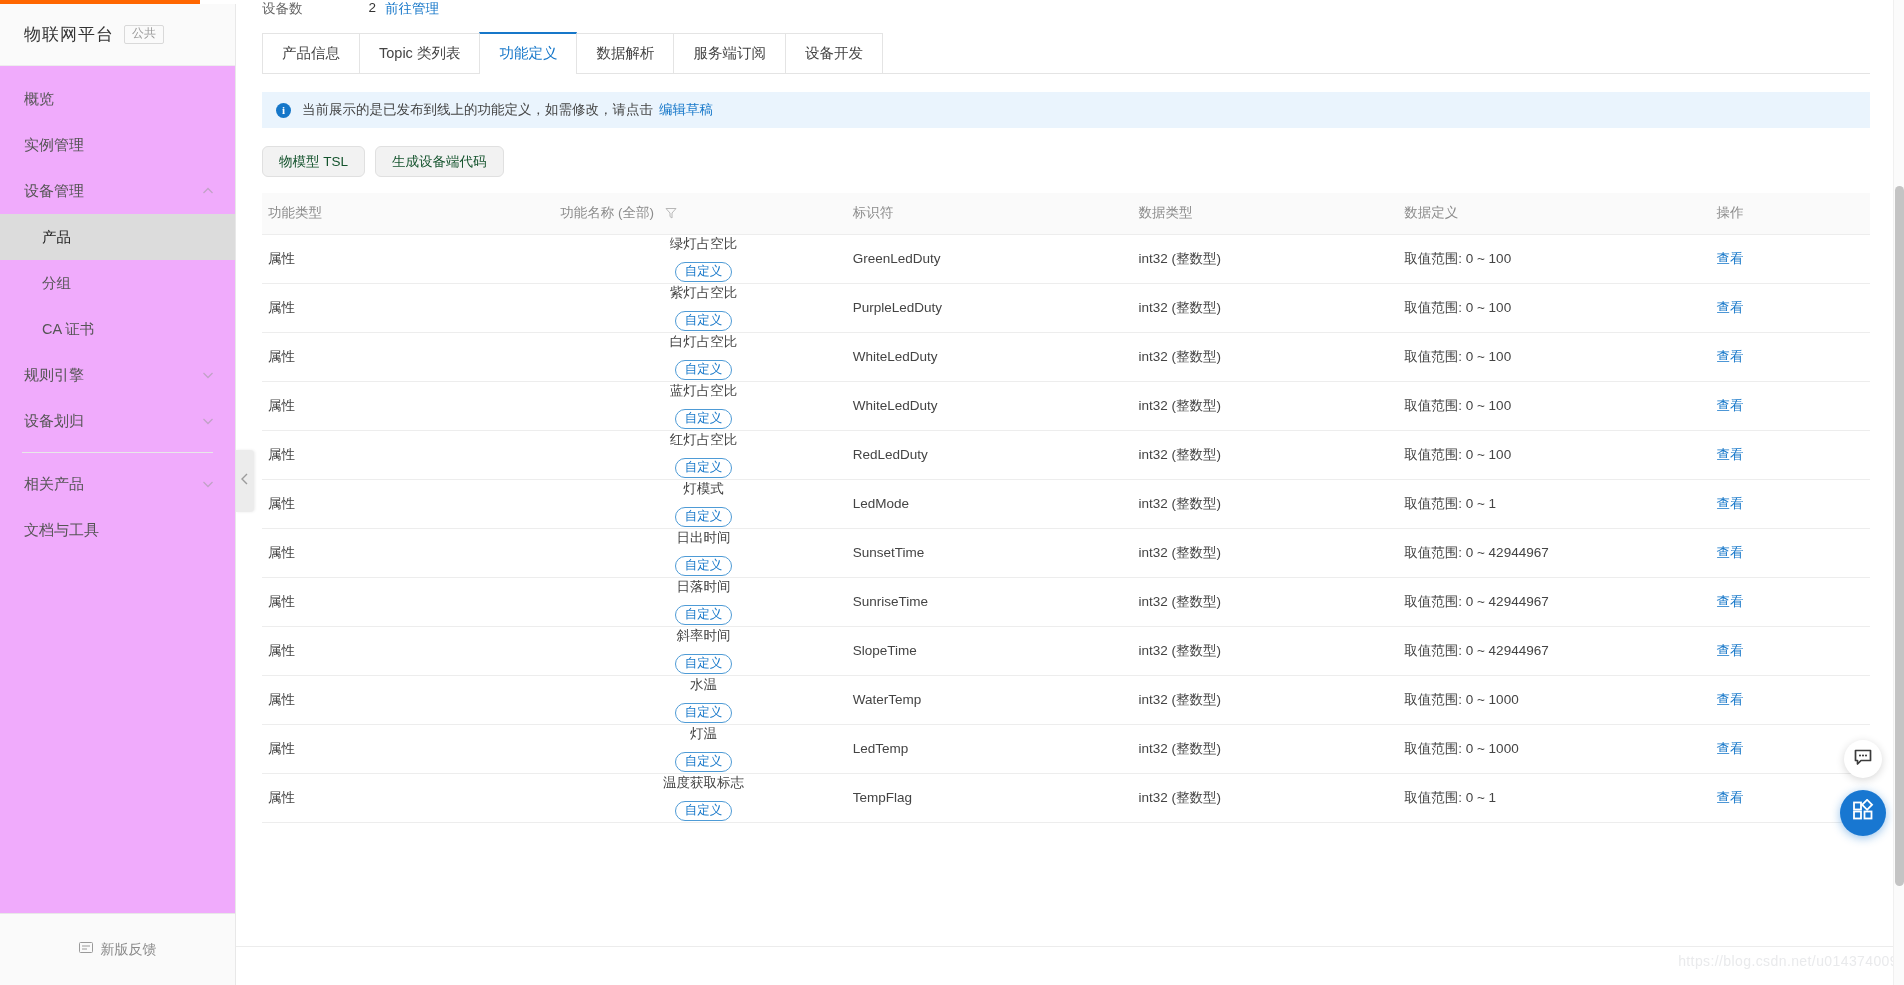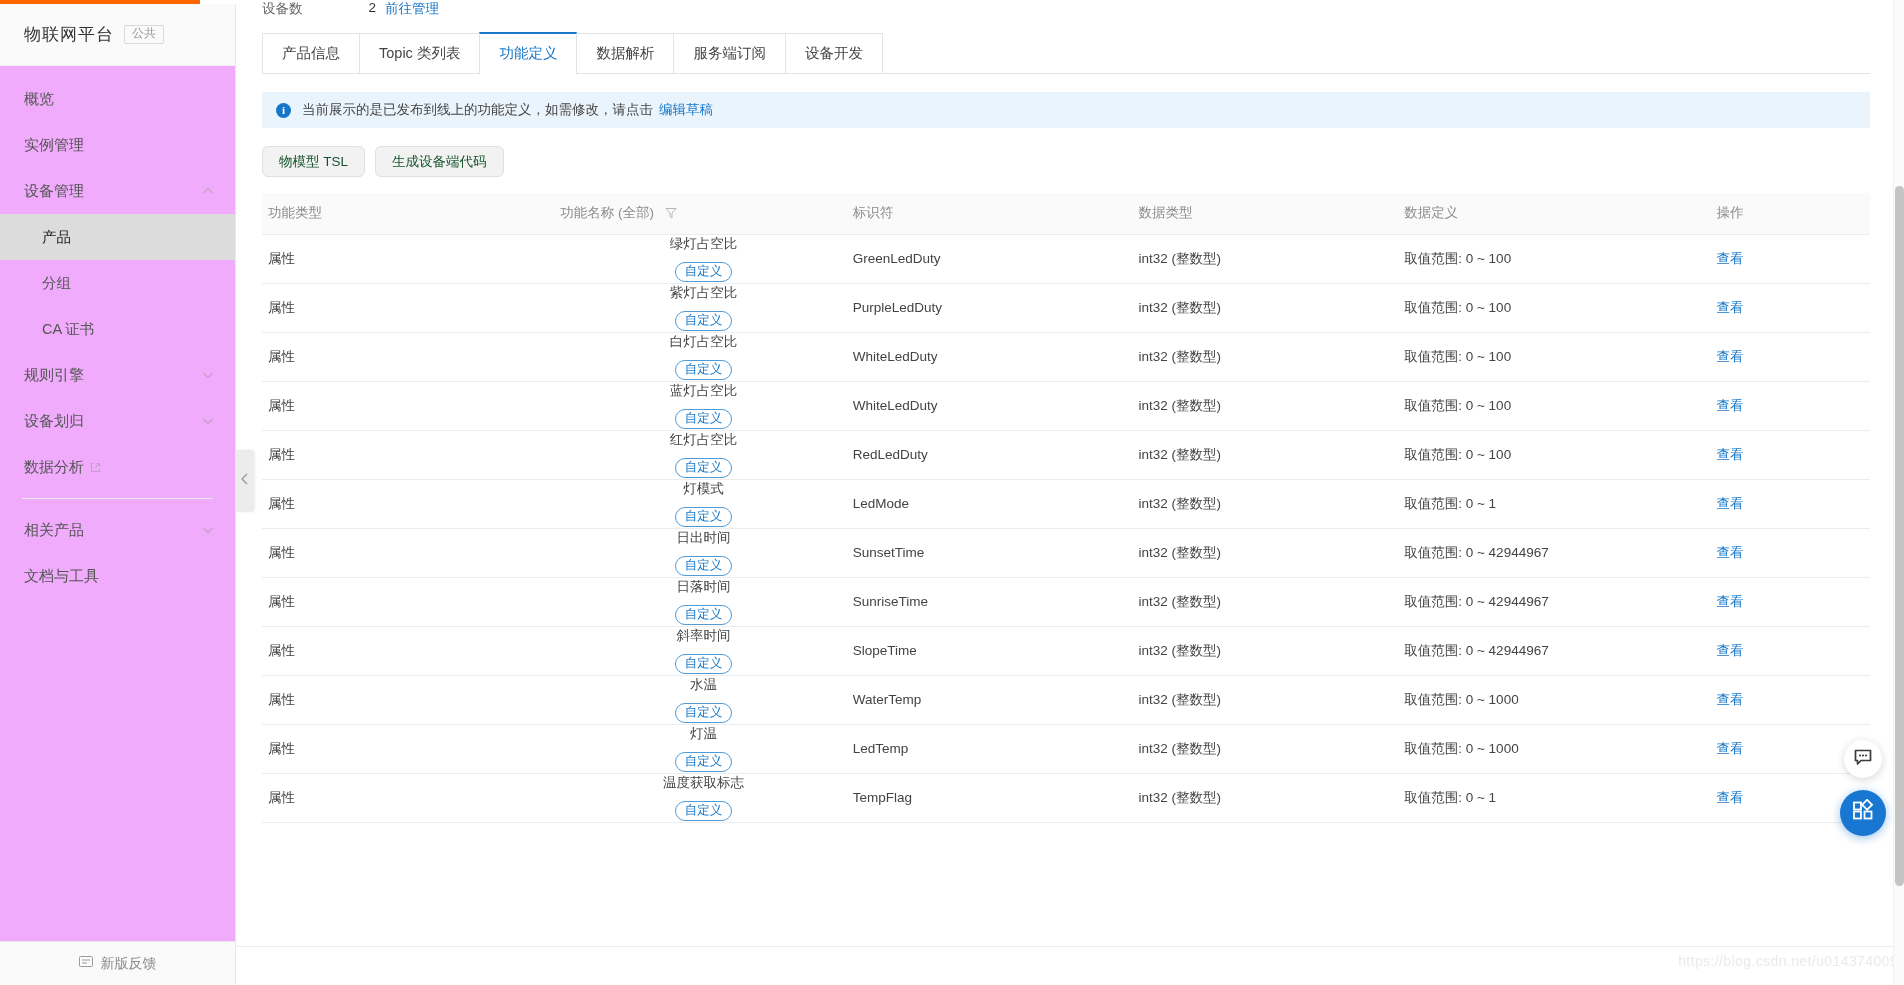--- a/index.html
+++ b/index.html
@@ -67,21 +67,21 @@
     flex: 0 0 auto;
   }
   .nav-item .chev svg { display: block; }
   .ext-icon { display: inline-block; margin-left: 6px; opacity: .55; vertical-align: -1px;}
   .nav-sep {
     height: 1px; background: #e8e8e8;
     margin: 8px 22px;
   }
   #sidebar-footer {
     position: absolute; bottom: 0; left: 0; right: 0;
-    height: 44px;
+    height: 72px;
     border-top: 1px solid #e8e8e8;
     display: flex; align-items: center; justify-content: center;
     gap: 8px;
     font-size: 14px; color: #8a8a8a;
     background: #fafafa;
     cursor: pointer;
   }
 
   
   #sidebar-collapse {
@@ -312,27 +312,20 @@
           </svg>
         </span>
       </div>
       <div class="nav-item">
         <span class="nav-label">设备划归</span>
         <span class="chev">
           <svg width="14" height="14" viewBox="0 0 14 14">
             <polyline points="2.5,5 7,9.5 11.5,5" fill="none" stroke="#9b9b9b" stroke-width="1.3"></polyline>
           </svg>
         </span>
-      </div>
-      <div class="nav-item">
-        <span class="nav-label">数据分析<span class="ext-icon"><svg width="11" height="11" viewBox="0 0 11 11">
-              <path d="M4 1.5 H1.5 V9.5 H9.5 V7" fill="none" stroke="#9b9b9b" stroke-width="1.1"></path>
-              <polyline points="6.5,1.5 9.5,1.5 9.5,4.5" fill="none" stroke="#9b9b9b" stroke-width="1.1"></polyline>
-              <line x1="9.3" y1="1.7" x2="5.5" y2="5.5" stroke="#9b9b9b" stroke-width="1.1"></line>
-            </svg></span></span>
       </div>
       <div class="nav-sep"></div>
       <div class="nav-item">
         <span class="nav-label">相关产品</span>
         <span class="chev">
           <svg width="14" height="14" viewBox="0 0 14 14">
             <polyline points="2.5,5 7,9.5 11.5,5" fill="none" stroke="#9b9b9b" stroke-width="1.3"></polyline>
           </svg>
         </span>
       </div>

